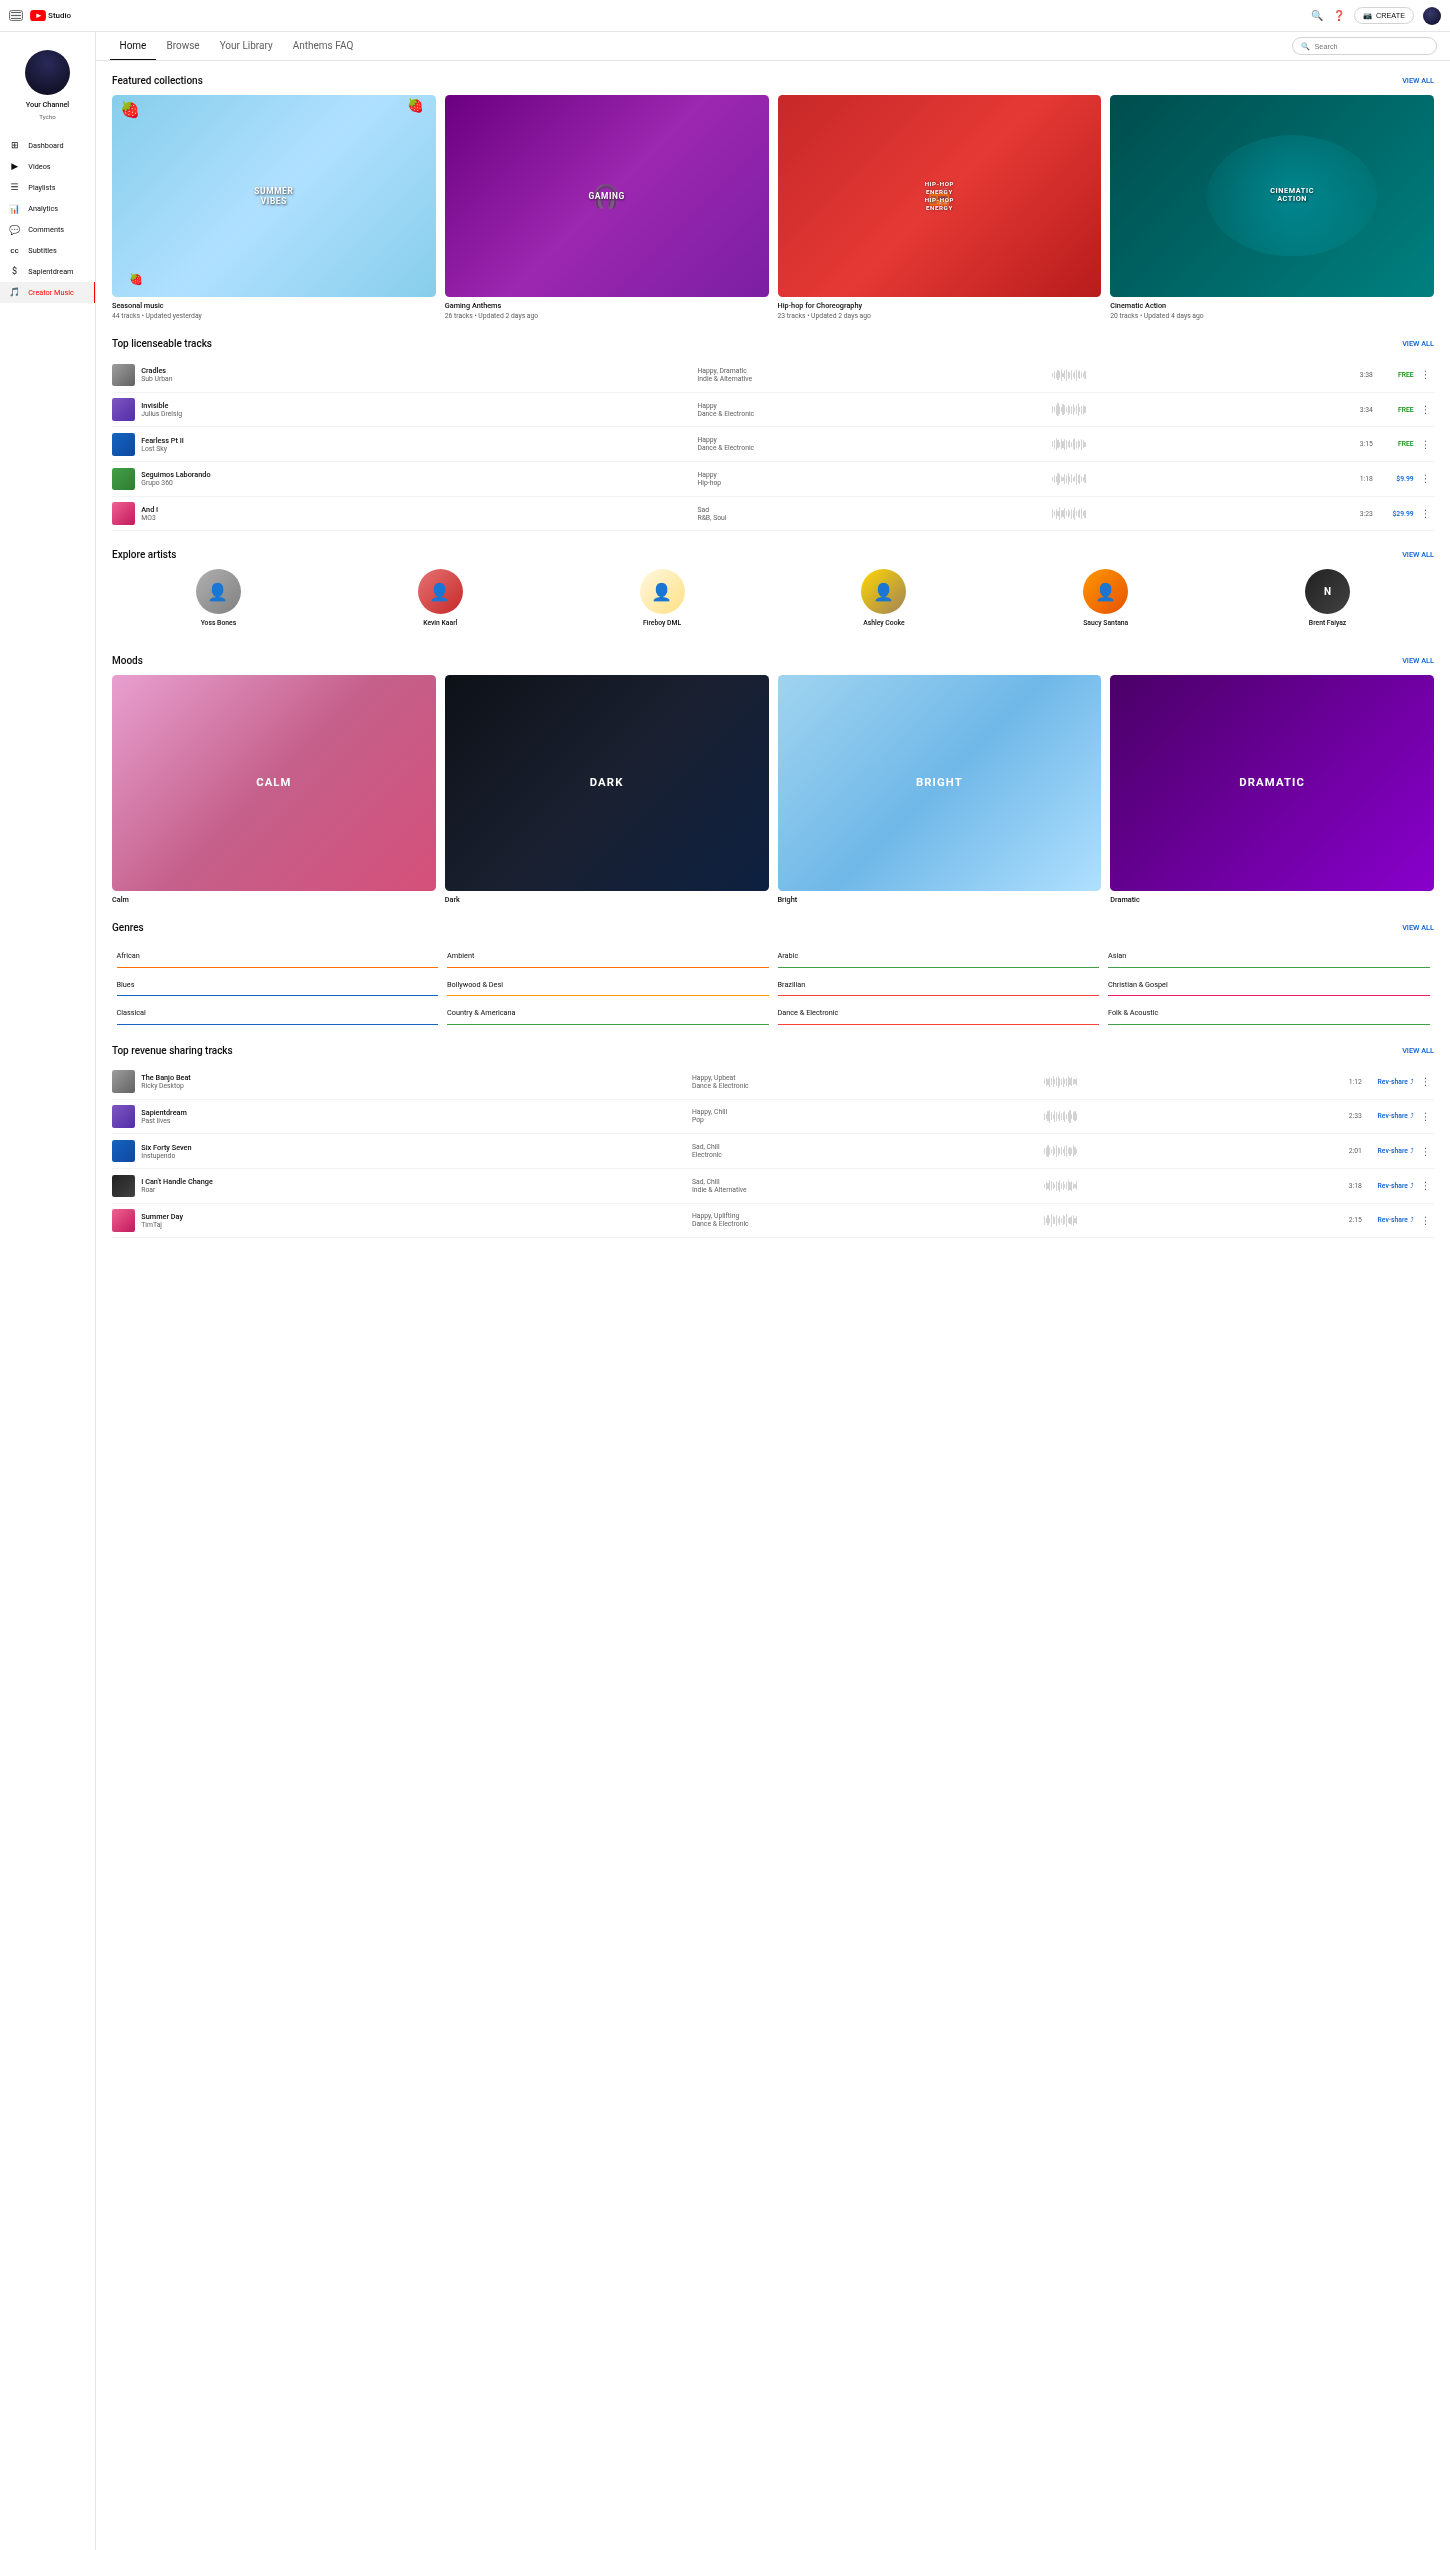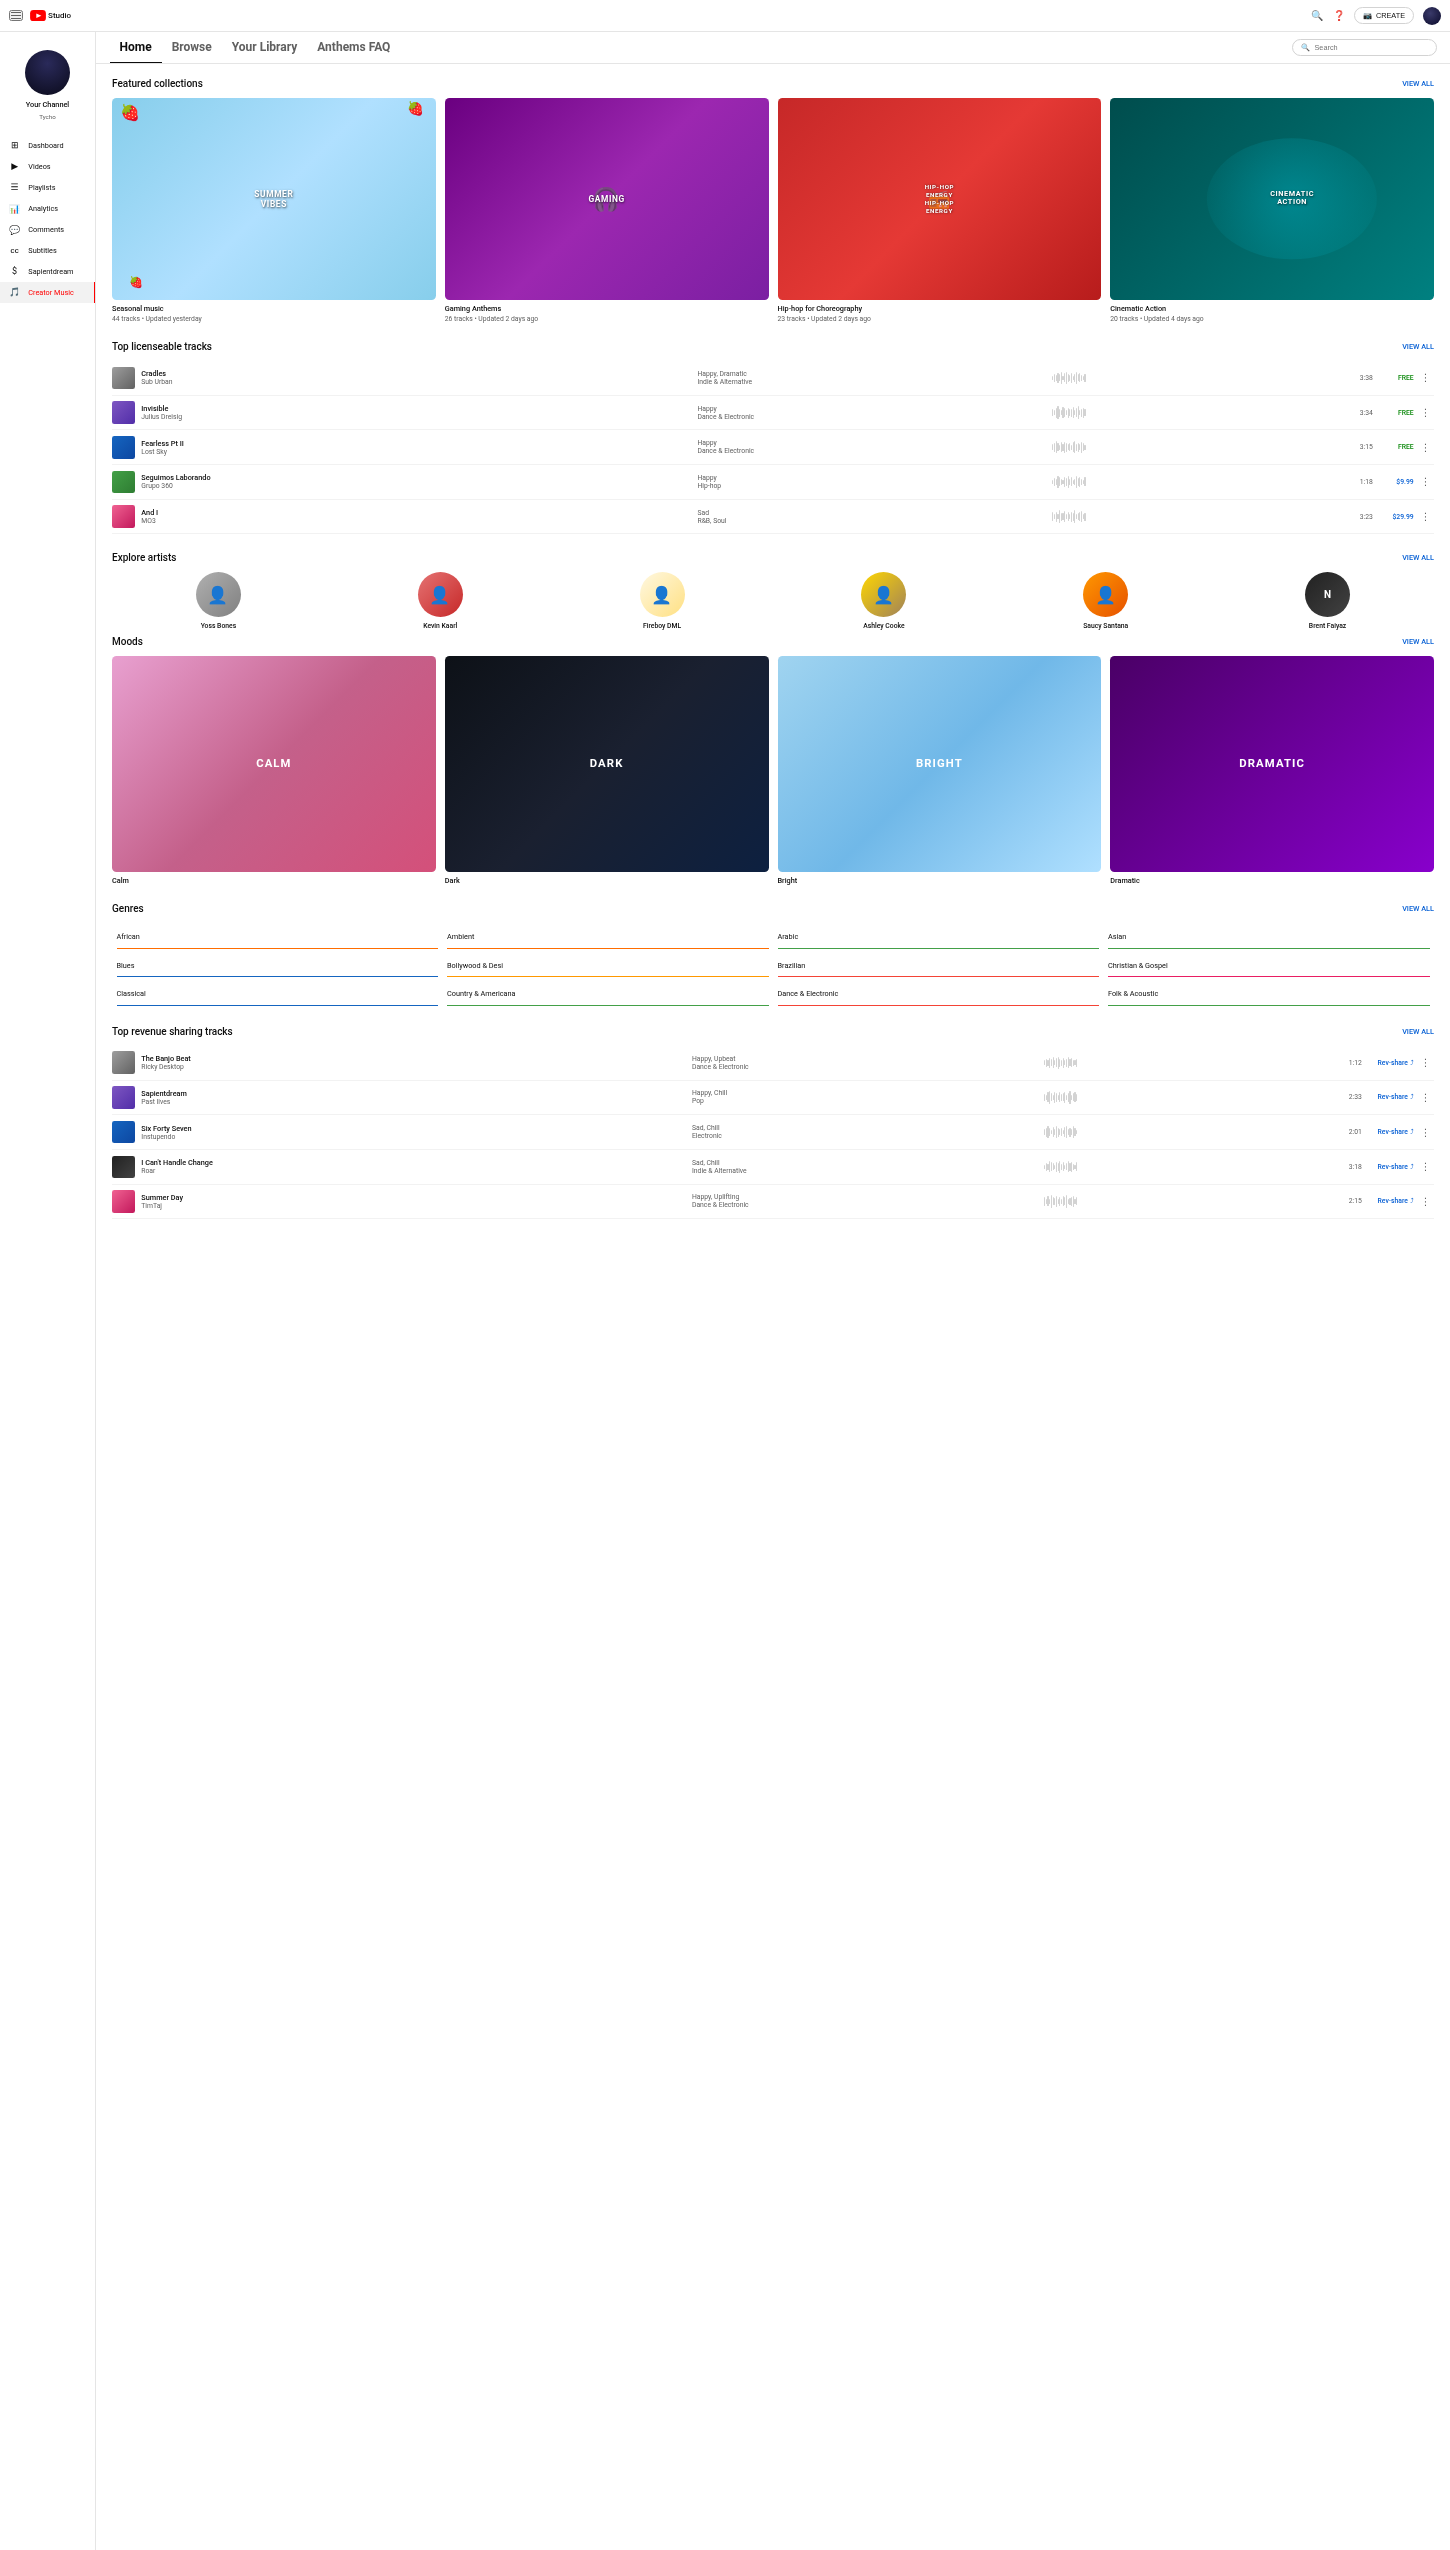--- a/index.html
+++ b/index.html
@@ -54,22 +54,22 @@
     
     .main-content { flex: 1; overflow-y: auto; }
     
     
     .sub-nav {
       display: flex; align-items: center; gap: 0;
       padding: 0 13.5px; border-bottom: 0.6px solid #e5e5e5; background: #fff;
       position: sticky; top: 0; z-index: 50;
     }
     .sub-nav-tab {
-      padding: 8px 10px; font-size: 12px; cursor: pointer; color: #606060;
-      border-bottom: 1.7px solid transparent; font-weight: 700;
+      padding: 8px 10px; font-size: 10px; cursor: pointer; color: #606060;
+      border-bottom: 1.7px solid transparent; font-weight: 400;
     }
     .sub-nav-tab.active { color: #0d0d0d; border-bottom-color: #0d0d0d; }
     .sub-nav-search {
       margin-left: auto; display: flex; align-items: center;
       border: 0.6px solid #d3d3d3; border-radius: 11.3px; padding: 3.4px 8px; gap: 4.5px;
     }
     .sub-nav-search input {
       border: none; outline: none; font-size: 7.3px; width: 113px; background: transparent;
     }
     
@@ -124,21 +124,21 @@
     .track-wave { flex: 1; height: 17px; display: flex; align-items: center; justify-content: center; }
     .wave-bars { display: flex; align-items: center; gap: 0.6px; height: 13.5px; }
     .wave-bar { width: 1.1px; background: #d3d3d3; border-radius: 0.6px; }
     .track-duration { flex: 0 0 22.5px; font-size: 6.8px; color: #606060; text-align: right; }
     .track-price { flex: 0 0 34px; text-align: right; font-size: 6.8px; font-weight: 500; }
     .price-free { color: #0d8a0d; }
     .price-paid { color: #065fd4; }
     .track-menu { flex: 0 0 13.5px; cursor: pointer; color: #606060; font-size: 10px; }
     
     
-    .artists-section { margin-bottom: 6px; }
+    .artists-section { margin-bottom: 28px; }
     .artists-grid { display: grid; grid-template-columns: repeat(6, 1fr); gap: 9px; }
     .artist-card { display: flex; flex-direction: column; align-items: center; gap: 4.5px; cursor: pointer; }
     .artist-avatar { width: 45px; height: 45px; border-radius: 50%; overflow: hidden; background: #e0e0e0; }
     .artist-name { font-size: 6.8px; font-weight: 500; text-align: center; }
     
     
     .moods-section { margin-bottom: 18px; }
     .moods-grid { display: grid; grid-template-columns: repeat(4, 1fr); gap: 9px; }
     .mood-card { cursor: pointer; }
     .mood-thumb {

